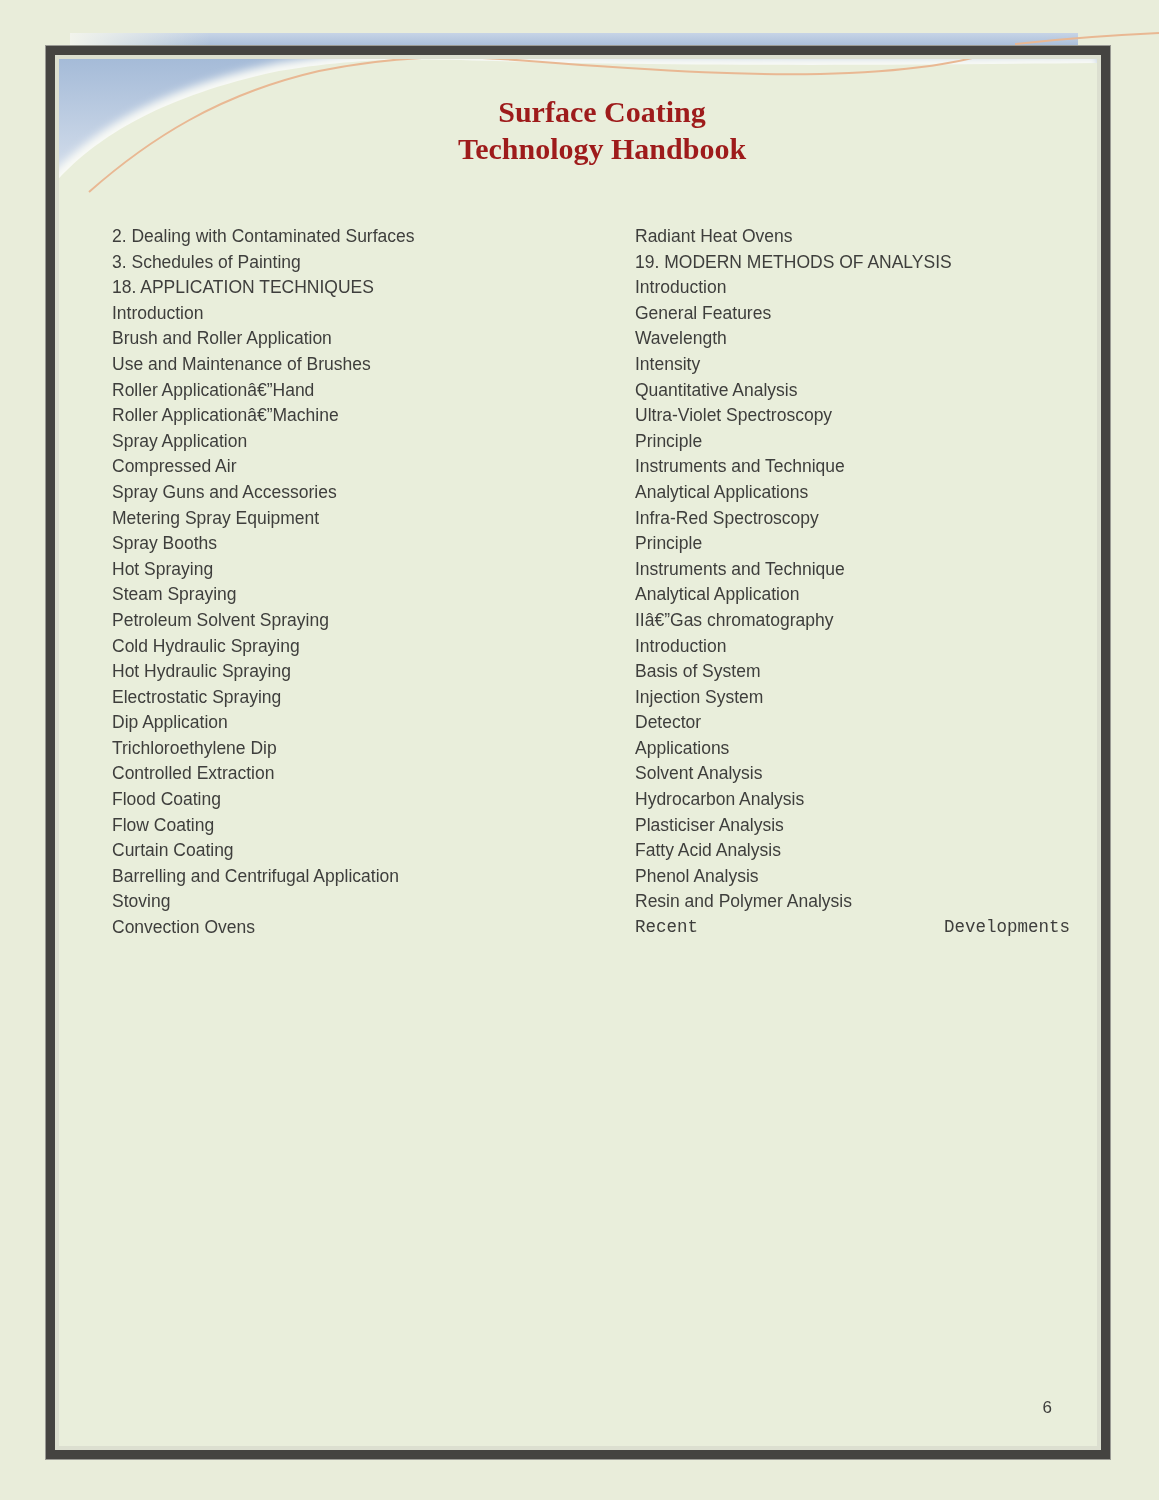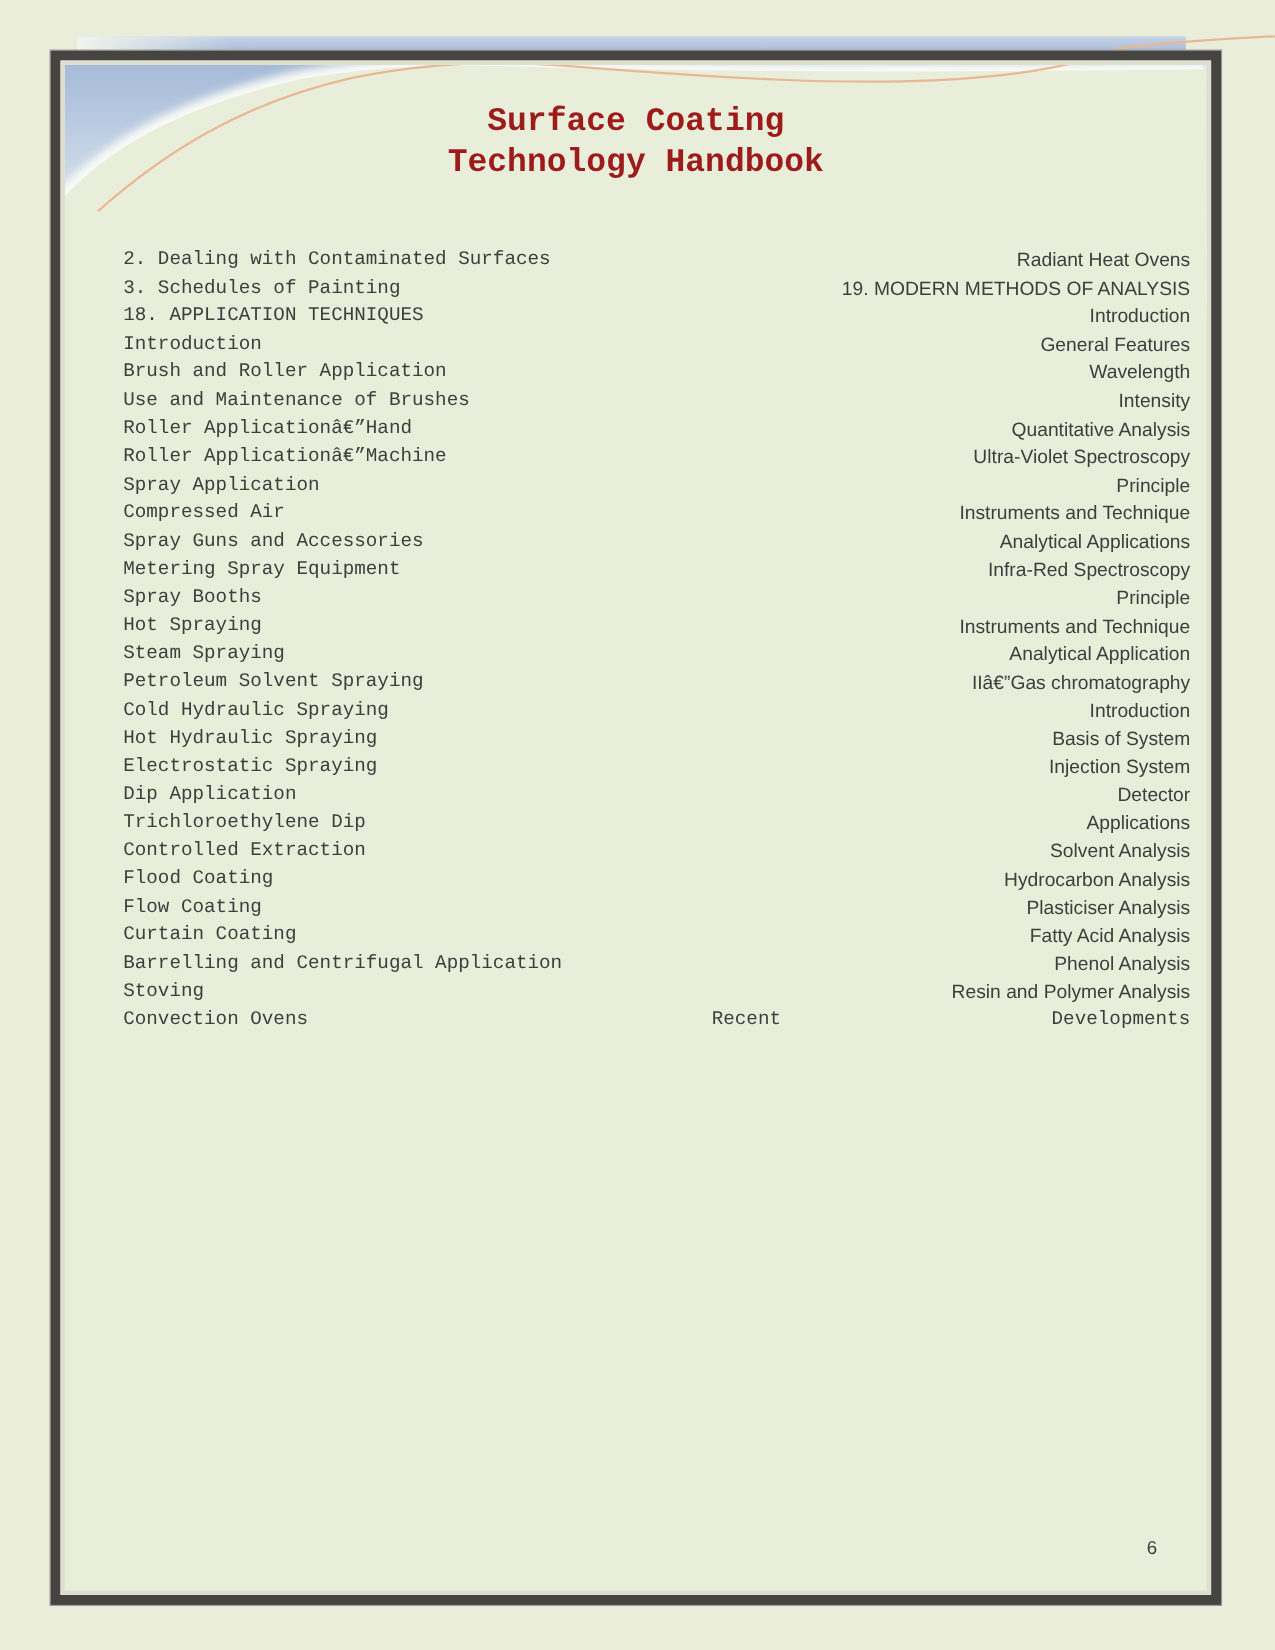--- a/index.html
+++ b/index.html
@@ -27,32 +27,32 @@
     box-shadow:0 0 0 1px #9a9a94;
     background:#e9eedb;
   }
   .frame-inner{
     position:relative;width:100%;height:100%;
     box-sizing:border-box;border:4px solid #dcdfd0;
     overflow:hidden;
   }
   .header-deco{position:absolute;left:0;top:0;width:100%;height:230px;display:block;}
   .title-block{
-    position:absolute;left:0;top:34px;width:100%;
+    position:absolute;left:12px;top:34px;width:100%;
     text-align:center;z-index:2;
-    font-family:Liberation Mono, monospace;font-weight:bold;
-    font-size:30px;line-height:37px;color:#9e1b1b;
+    font-family:Liberation Serif, serif;font-weight:bold;
+    font-size:30px;line-height:37px;color:#9e1b1b;padding-left:12px;
   }
   .toc{
     position:absolute;top:165px;left:0;width:100%;z-index:2;
     font-size:17.5px;line-height:25.6px;color:#3e3e3c;
   }
   .toc-col{position:absolute;top:0;}
-  .toc-col-left{left:53px;width:470px;font-family:Liberation Mono, monospace;}
-  .toc-col-right{left:588px;width:435px;text-align:right;}
+  .toc-col-left{left:53px;width:470px;}
+  .toc-col-right{left:576px;width:435px;}
   .toc-line{white-space:nowrap;}
   .justified-line{display:flex;justify-content:space-between;font-family:Liberation Mono, monospace;}
   .page-number{
     position:absolute;right:45px;bottom:28px;z-index:2;
     font-size:17px;color:#3e3e3c;
   }
 </style>
 </head>
 <body>
 

